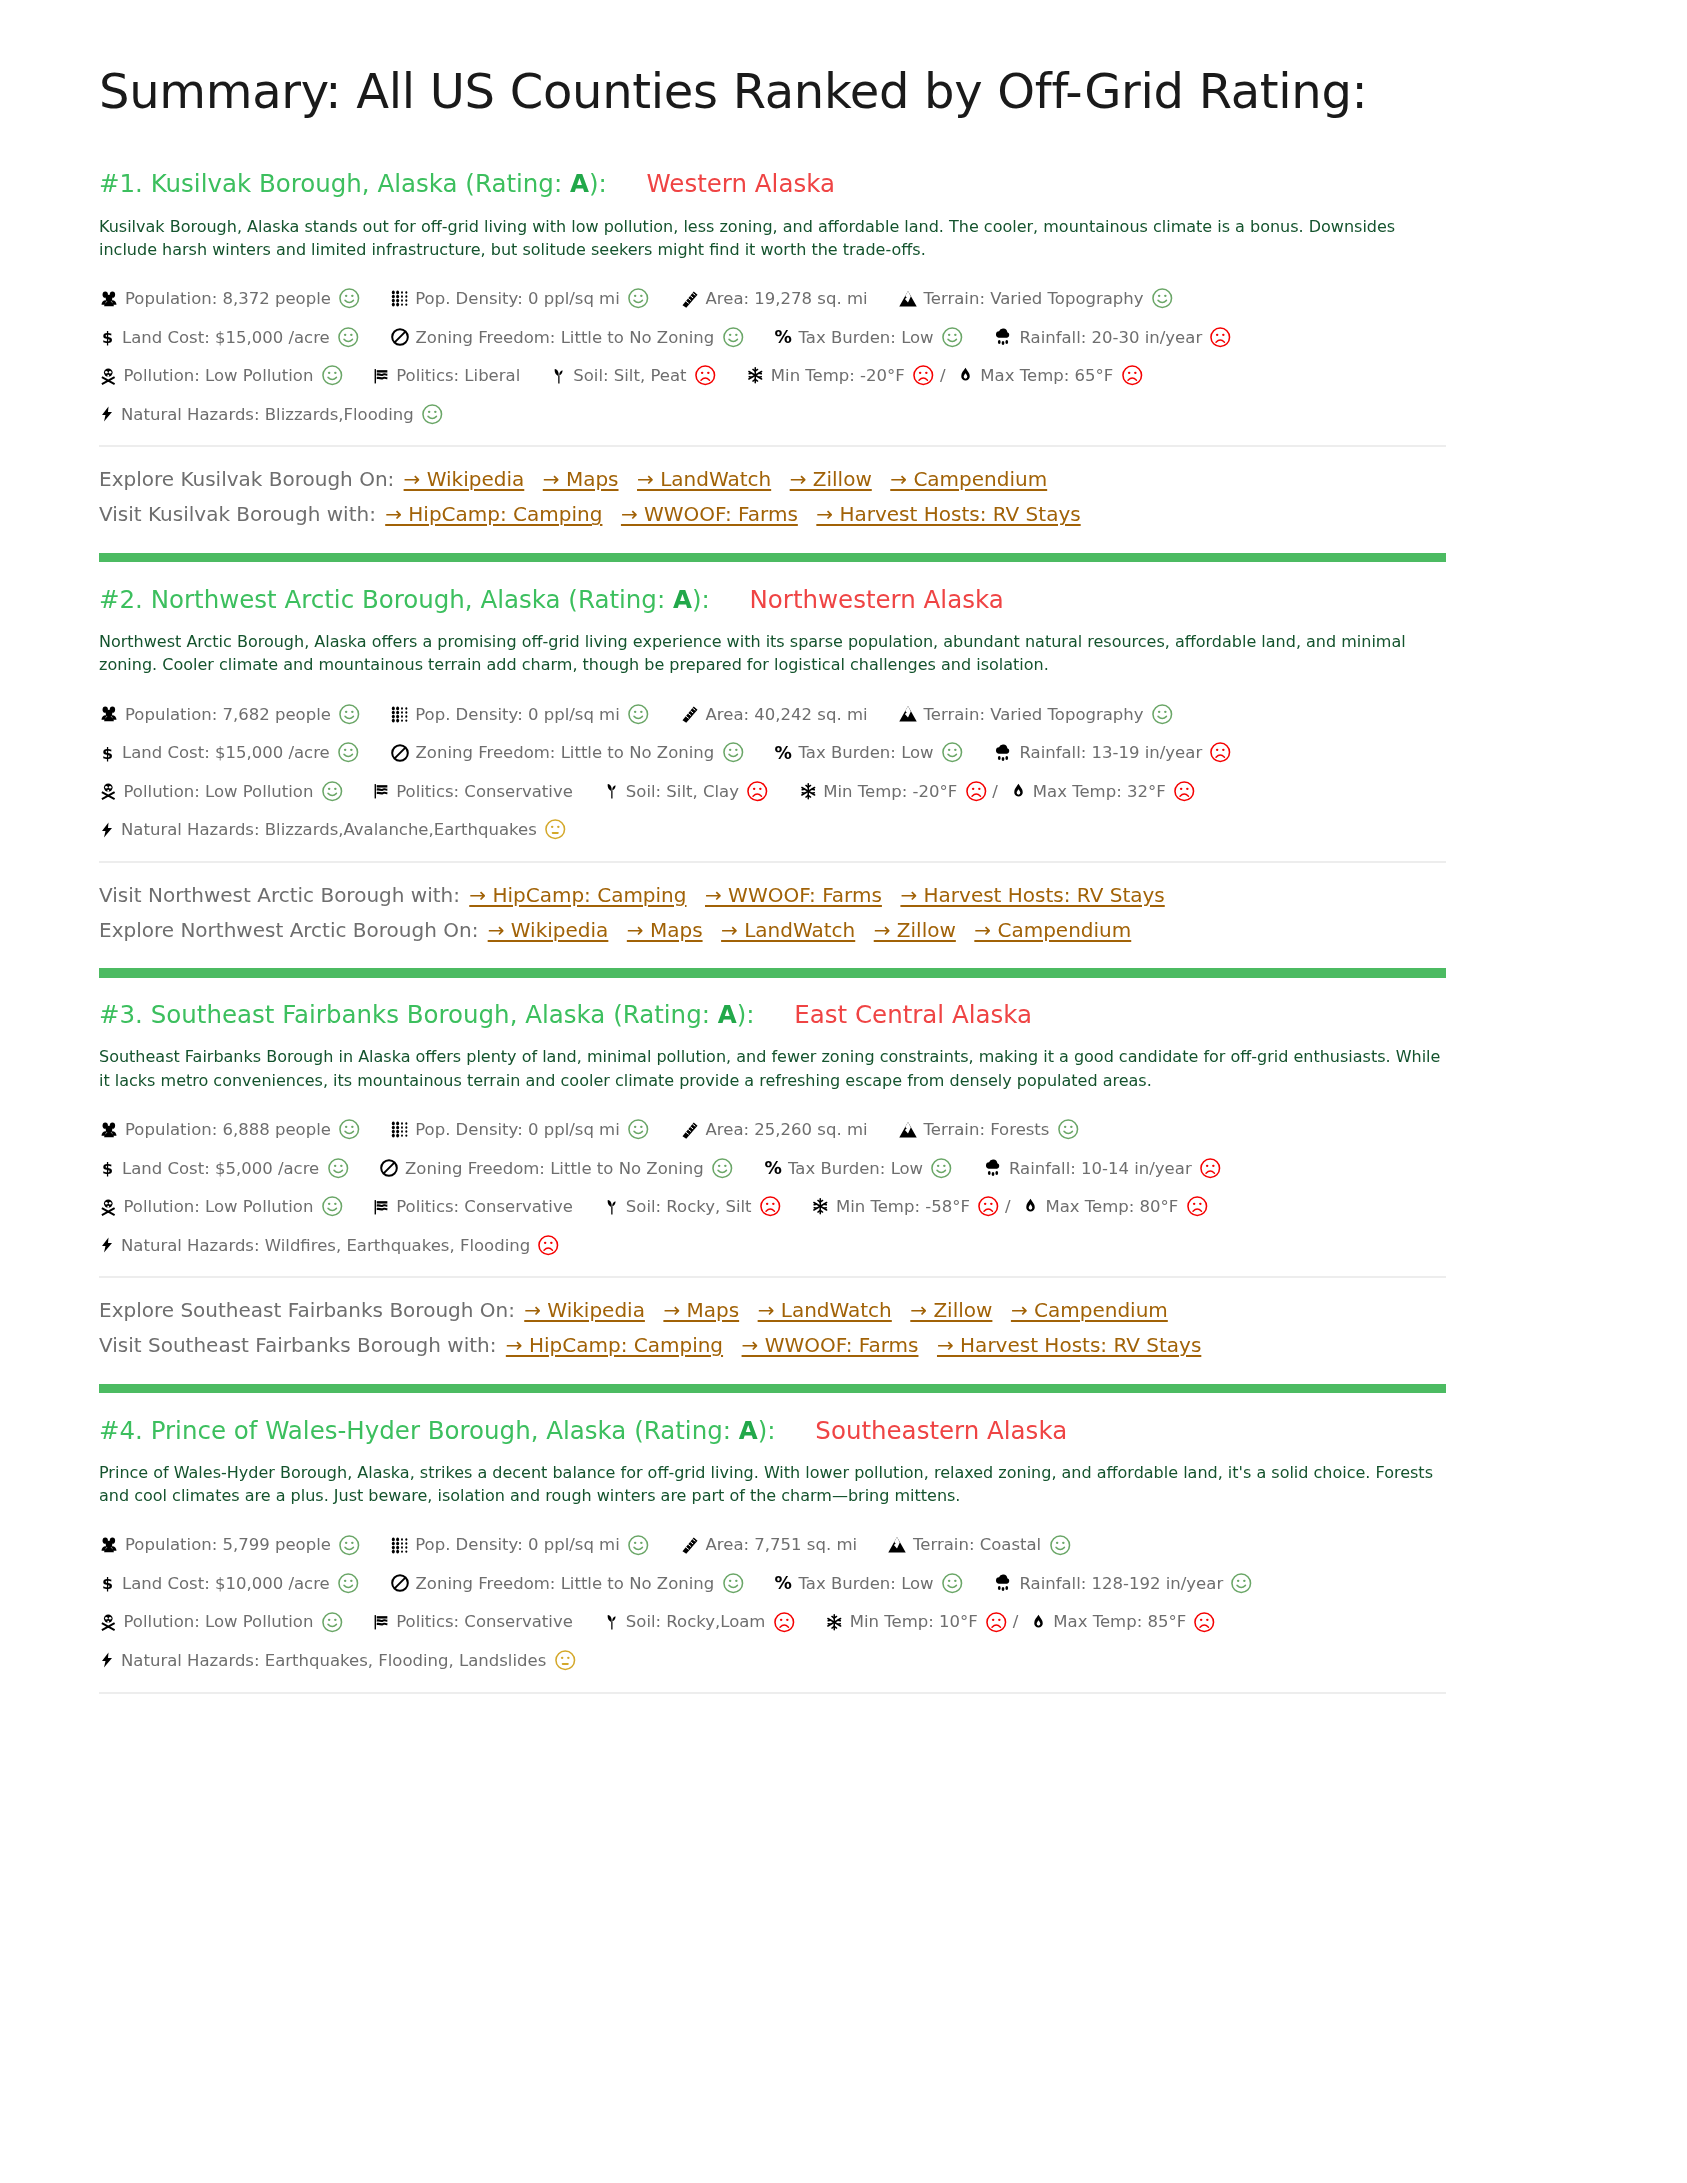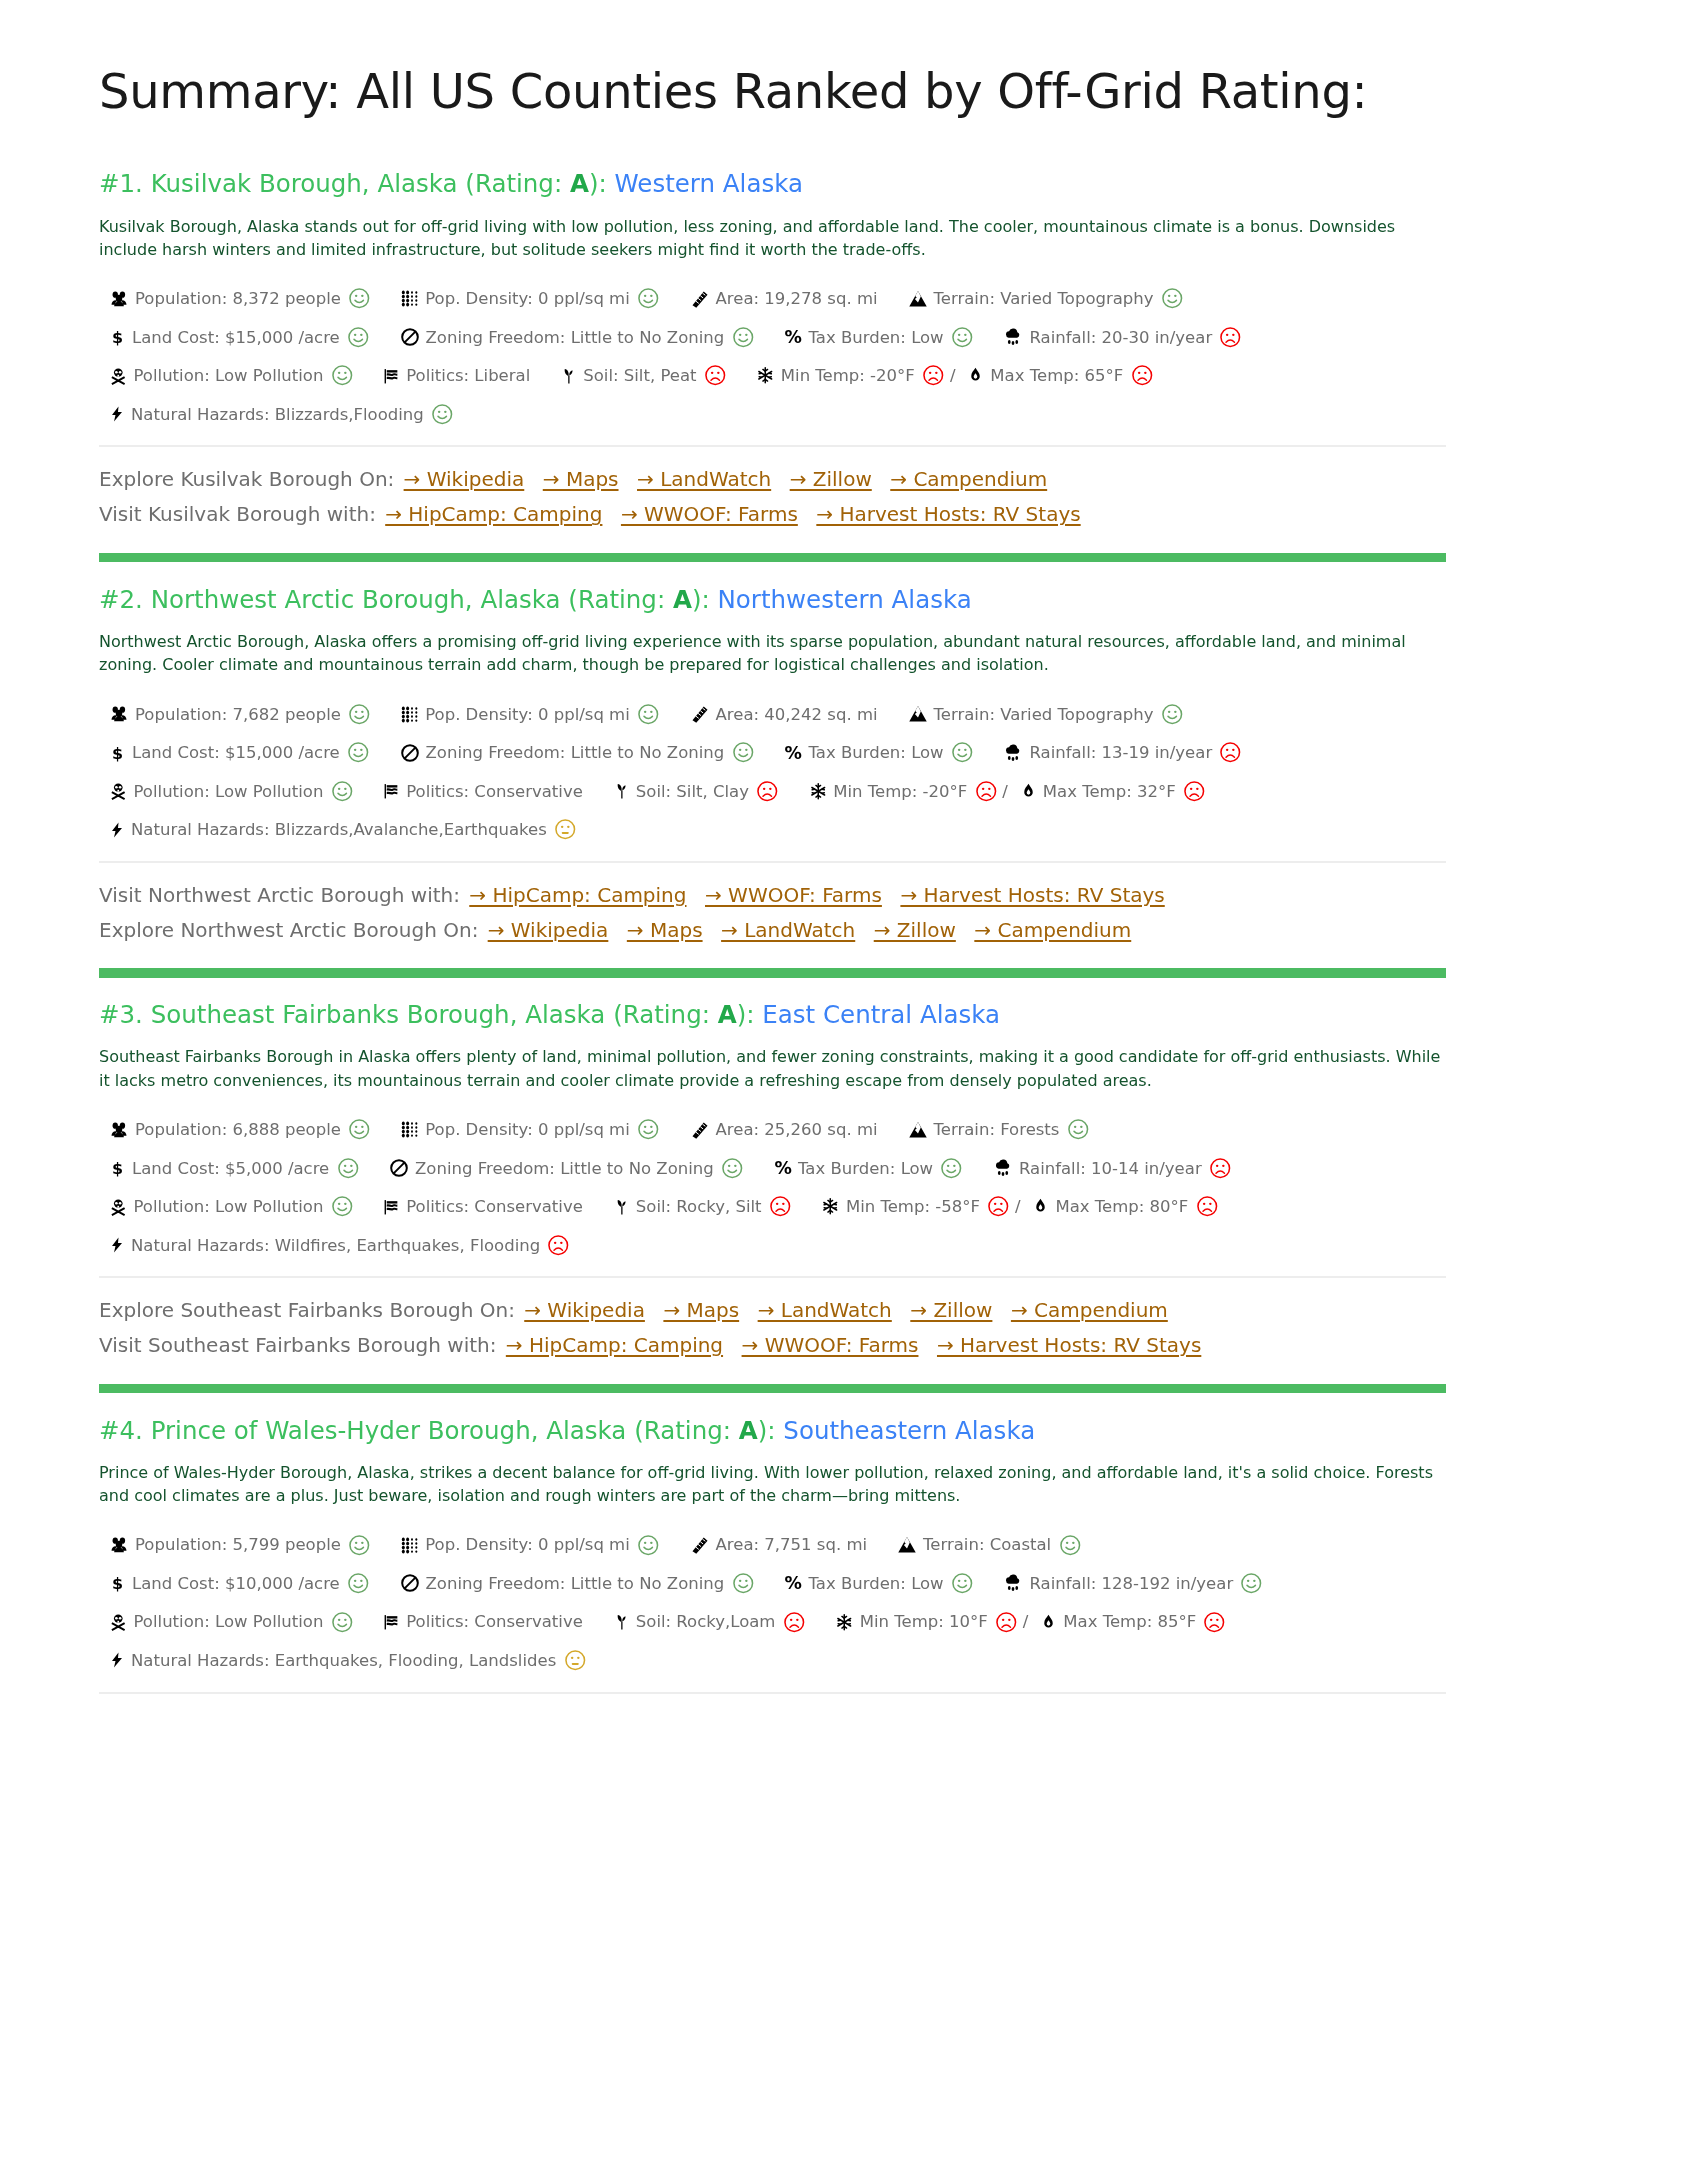--- a/index.html
+++ b/index.html
@@ -24,29 +24,29 @@
   }
   .entry{margin:0 0 0 0;}
   .entry-head{
     font-size:24.5px;
     font-weight:400;
     color:#3cbf5e;
     margin:0 0 14.6px 0;
     line-height:1.25;
   }
   .entry-head .rating-letter{font-weight:bold;color:#22a84a;}
-  .entry-head .region{color:#3b82f6;}
+  .entry-head .region{color:#ef4444;margin-left:32px;}
   .entry-desc{
     font-size:16px;
     line-height:1.45;
     color:#14532d;
     margin:0 0 26.5px 0;
     max-width:1442px;
   }
-  .stats{margin:0 0 12px 10px;}
+  .stats{margin:0 0 12px 0;}
   .stat-row{
     display:flex;
     flex-wrap:nowrap;
     align-items:center;
     margin-bottom:16px;
     white-space:nowrap;
   }
   .stat{
     display:inline-flex;
     align-items:center;

